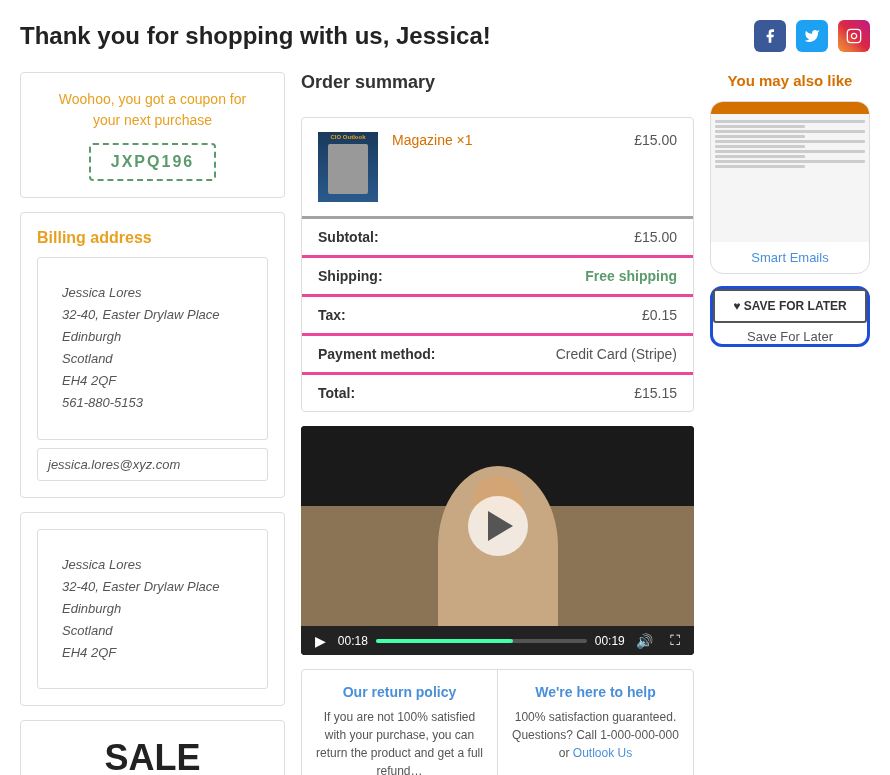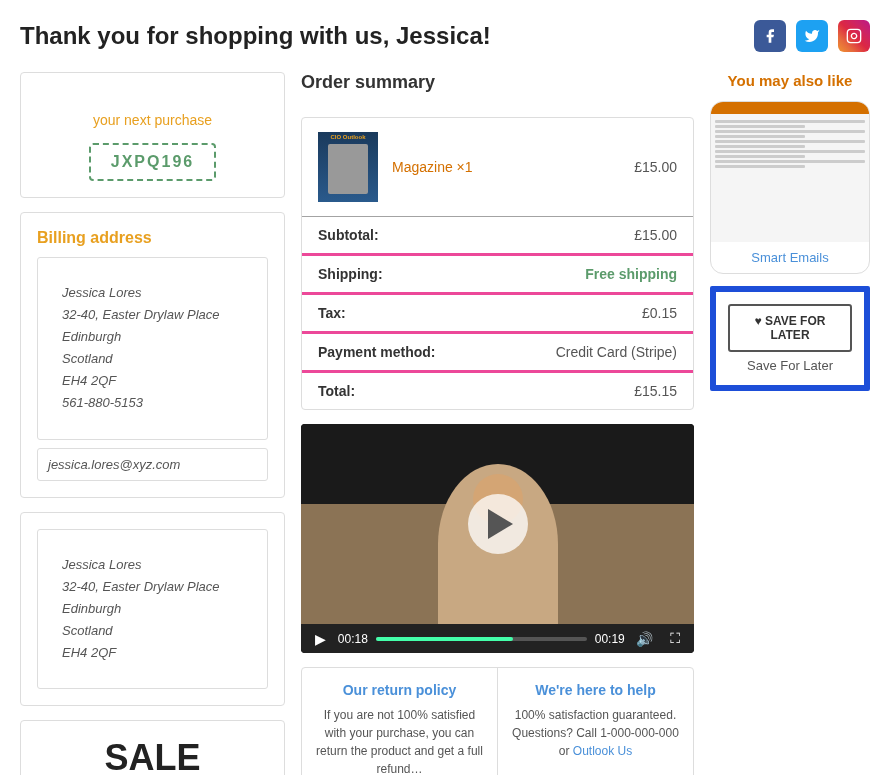--- a/index.html
+++ b/index.html
@@ -20,21 +20,21 @@
     .coupon-text { color: #e8a020; font-size: 14px; line-height: 1.5; margin-bottom: 12px; }
     .coupon-code { display: inline-block; border: 2px dashed #5b9b6b; color: #5b9b6b; font-size: 16px; font-weight: bold; padding: 8px 20px; border-radius: 4px; letter-spacing: 2px; }
     .section-title { color: #e8a020; font-size: 16px; font-weight: bold; margin-bottom: 10px; }
     .address-box { border: 1px solid #ddd; border-radius: 3px; padding: 24px; font-size: 13px; color: #555; line-height: 1.7; font-style: italic; }
     .email-box { border: 1px solid #ddd; border-radius: 3px; padding: 8px 10px; margin-top: 8px; font-size: 13px; color: #555; font-style: italic; }
     .sale-panel { border: 1px solid #ddd; border-radius: 4px; padding: 16px; text-align: center; background: #fff; }
     .sale-title { font-size: 36px; font-weight: 900; color: #222; }
     .sale-subtitle { font-size: 14px; font-weight: bold; color: #555; margin-bottom: 14px; }
     .order-summary-title { font-size: 18px; font-weight: bold; color: #333; margin-bottom: 10px; }
     .order-summary-panel { border: 1px solid #ddd; border-radius: 4px; padding: 0; background: #fff; overflow: hidden; }
-    .product-row { display: flex; align-items: center; padding: 14px 16px; border-bottom: 1px solid #a3a3a3; }
+    .product-row { display: flex; padding: 14px 16px; border-bottom: 3px solid #a3a3a3; }
     .product-name { color: #d47000; flex: 1; font-size: 14px; }
     .product-price { font-size: 14px; color: #555; }
     .summary-row { display: flex; justify-content: space-between; padding: 10px 16px; border-bottom: 3px solid #ec4899; }
     .summary-row:last-child { border-bottom: none; }
     .summary-label { font-weight: bold; color: #333; font-size: 14px; }
     .summary-value { color: #555; font-size: 14px; }
     .free-shipping { color: #5b9b6b; font-weight: bold; }
     .video-section { position: relative; background: #000; border-radius: 4px; overflow: hidden; }
     .video-placeholder { width: 100%; height: 200px; background: linear-gradient(to bottom, #1a1a1a 0%, #2a2a2a 100%); display: flex; align-items: center; justify-content: center; position: relative; }
     .play-btn-overlay { position: absolute; top: 50%; left: 50%; transform: translate(-50%, -50%); width: 60px; height: 60px; border-radius: 50%; background: rgba(255,255,255,0.75); display: flex; align-items: center; justify-content: center; cursor: pointer; }
@@ -47,21 +47,21 @@
     .info-row { display: flex; border: 1px solid #ddd; border-radius: 4px; overflow: hidden; }
     .info-col { flex: 1; padding: 14px; }
     .info-col:first-child { border-right: 1px solid #ddd; }
     .info-title { color: #4a90d9; font-size: 14px; font-weight: bold; margin-bottom: 8px; text-align: center; }
     .info-text { font-size: 12px; color: #555; line-height: 1.5; text-align: center; }
     .info-link { color: #4a90d9; cursor: pointer; }
     .far-right-col { width: 160px; flex-shrink: 0; display: flex; flex-direction: column; gap: 12px; }
     .you-may-title { font-size: 15px; font-weight: bold; color: #d47000; text-align: center; }
     .product-preview { border: 1px solid #ddd; border-radius: 13px; overflow: hidden; background: #fff; }
     .preview-label { text-align: center; padding: 8px; font-size: 13px; color: #4a90d9; }
-    .save-btn-panel { border: 6px solid #1d4ed8; border-radius: 2px; padding: 12px; text-align: center; }
+    .save-btn-panel { border: 3px solid #1d4ed8; border-radius: 12px; padding: 0; text-align: center; }
     .save-btn { border: 2px solid #555; background: #fff; color: #333; padding: 8px 12px; font-size: 12px; font-weight: bold; cursor: pointer; border-radius: 3px; display: flex; align-items: center; justify-content: center; gap: 6px; width: 100%; margin-bottom: 6px; }
     .save-btn-label { font-size: 13px; color: #555; }
     .product-img-placeholder { width: 60px; height: 70px; background: #ddd; flex-shrink: 0; margin-right: 14px; display: flex; align-items: center; justify-content: center; overflow: hidden; }
     .mag-cover { width: 100%; height: 100%; background: linear-gradient(to bottom, #1a3a5c 0%, #2a5a8c 100%); display: flex; flex-direction: column; align-items: center; justify-content: flex-start; }
     .mag-title { color: #e8a020; font-size: 6px; font-weight: bold; padding: 2px; text-align: center; }
     .mag-person { width: 40px; height: 50px; background: #999; border-radius: 2px; margin-top: 2px; }
     .preview-img-inner { width: 100%; height: 100%; background: #f5f5f5; display: flex; flex-direction: column; }
     .preview-header-bar { background: #d47000; height: 12px; width: 100%; }
     .preview-lines { padding: 4px; }
     .preview-line { height: 3px; background: #ccc; margin: 2px 0; border-radius: 1px; }
@@ -95,21 +95,21 @@
       </div>
     </div>
   </div>
 
   <div class="main-content">
 
     <div class="left-col">
 
       <div class="coupon-panel">
         <div class="coupon-text">
-          <br>
+          <span>Woohoo, you got a coupon for</span><br>
           <span>your next purchase</span>
         </div>
         <div class="coupon-code">JXPQ196</div>
       </div>
 
       <div class="panel">
         <div class="section-title">Billing address</div>
         <div class="address-box">
           <div>Jessica Lores</div>
           <div>32-40, Easter Drylaw Place</div>

